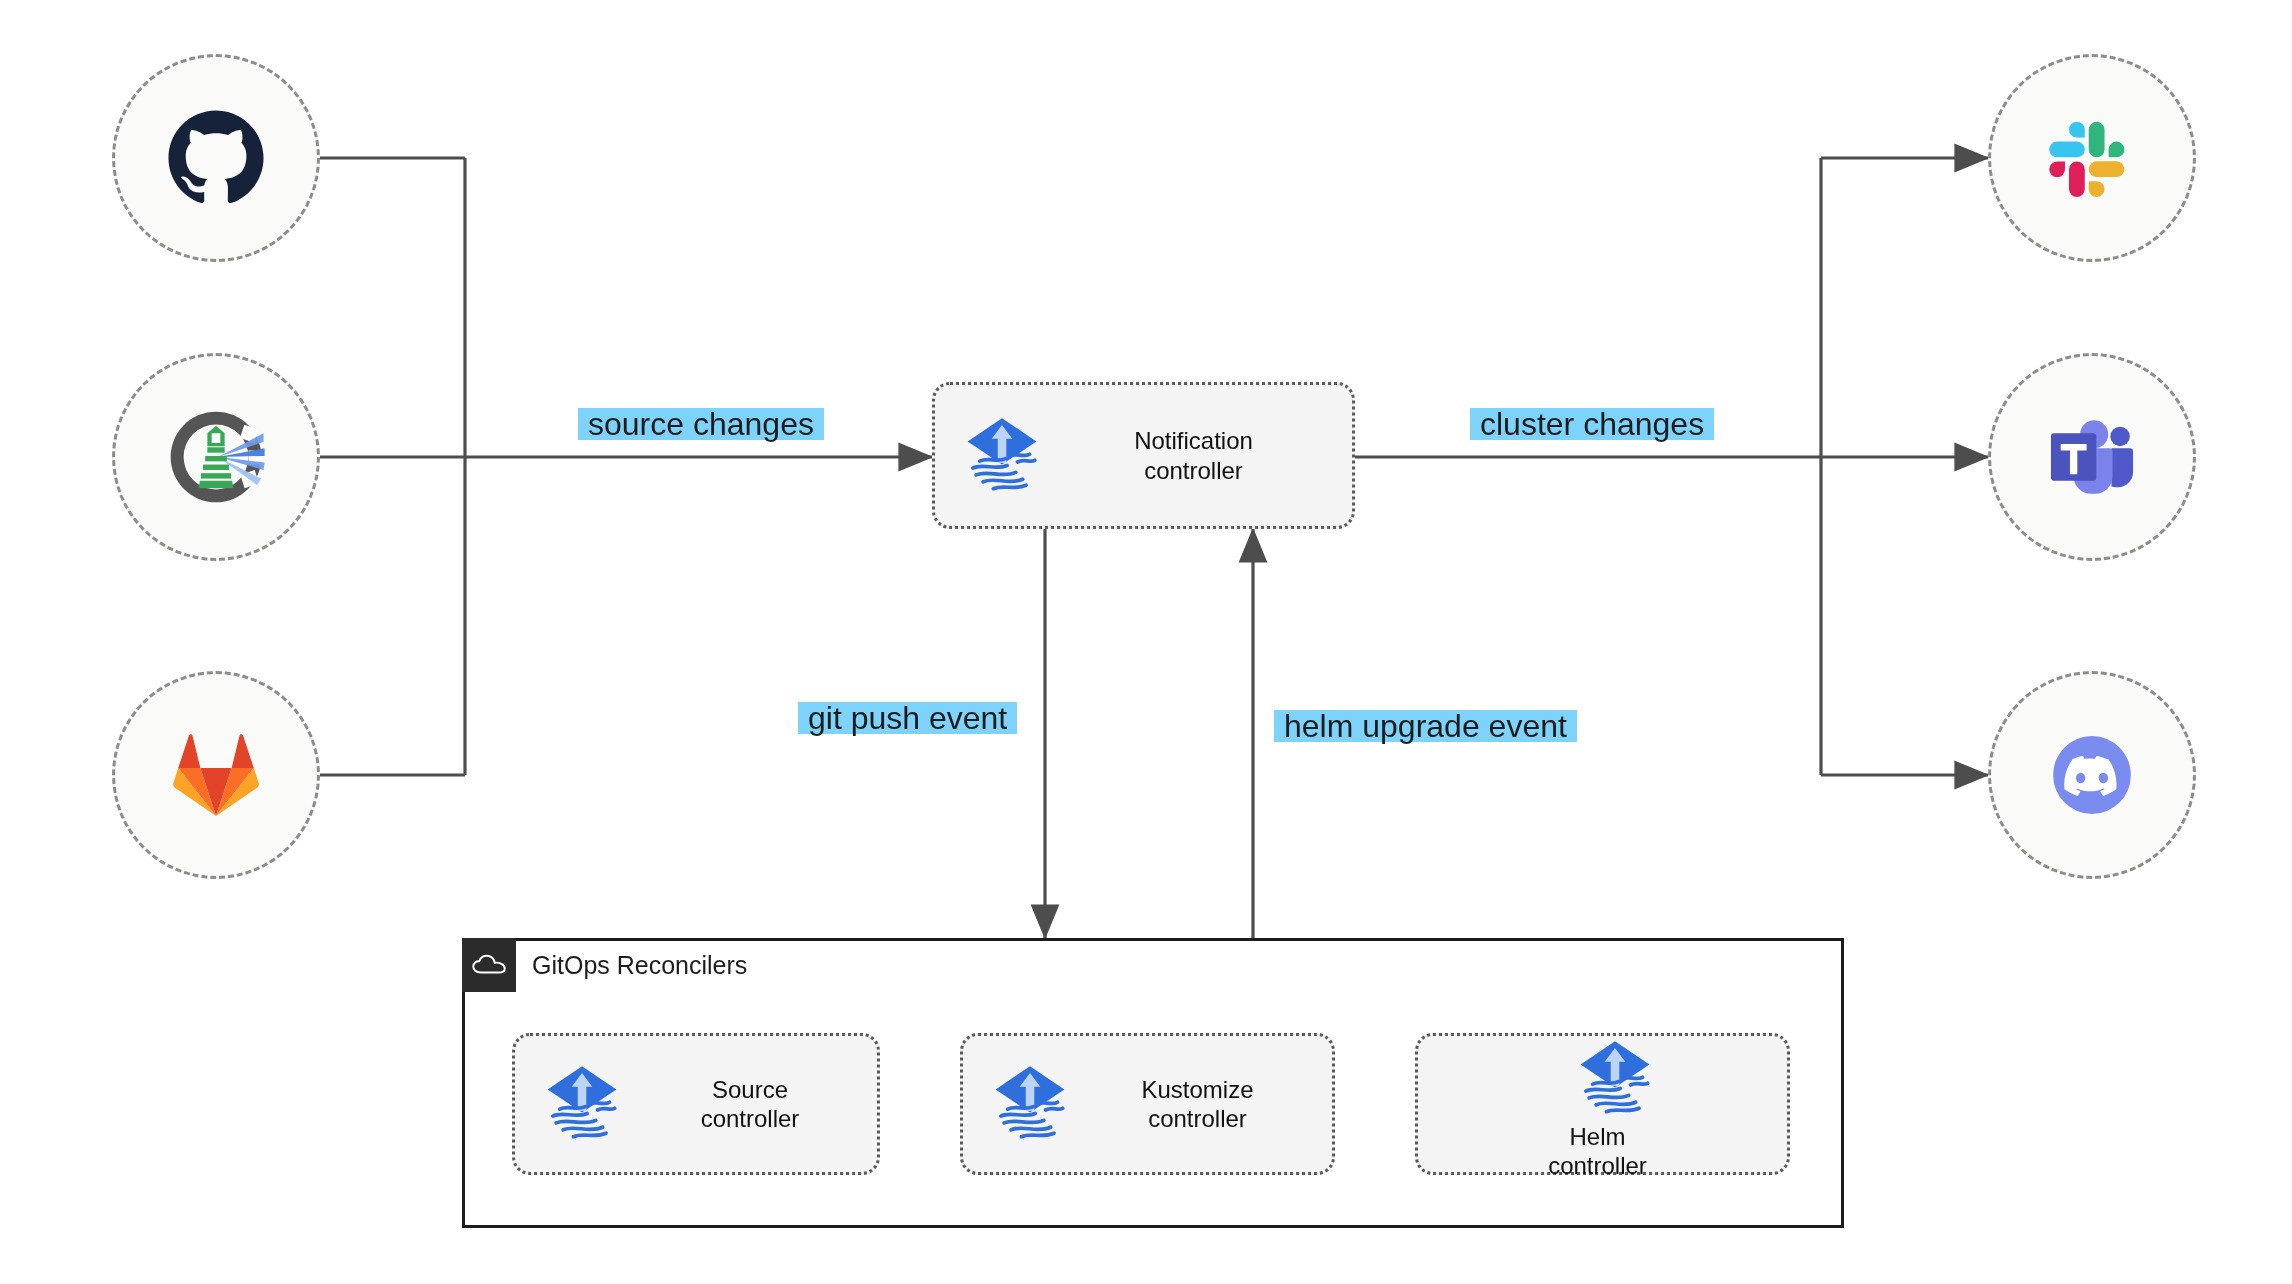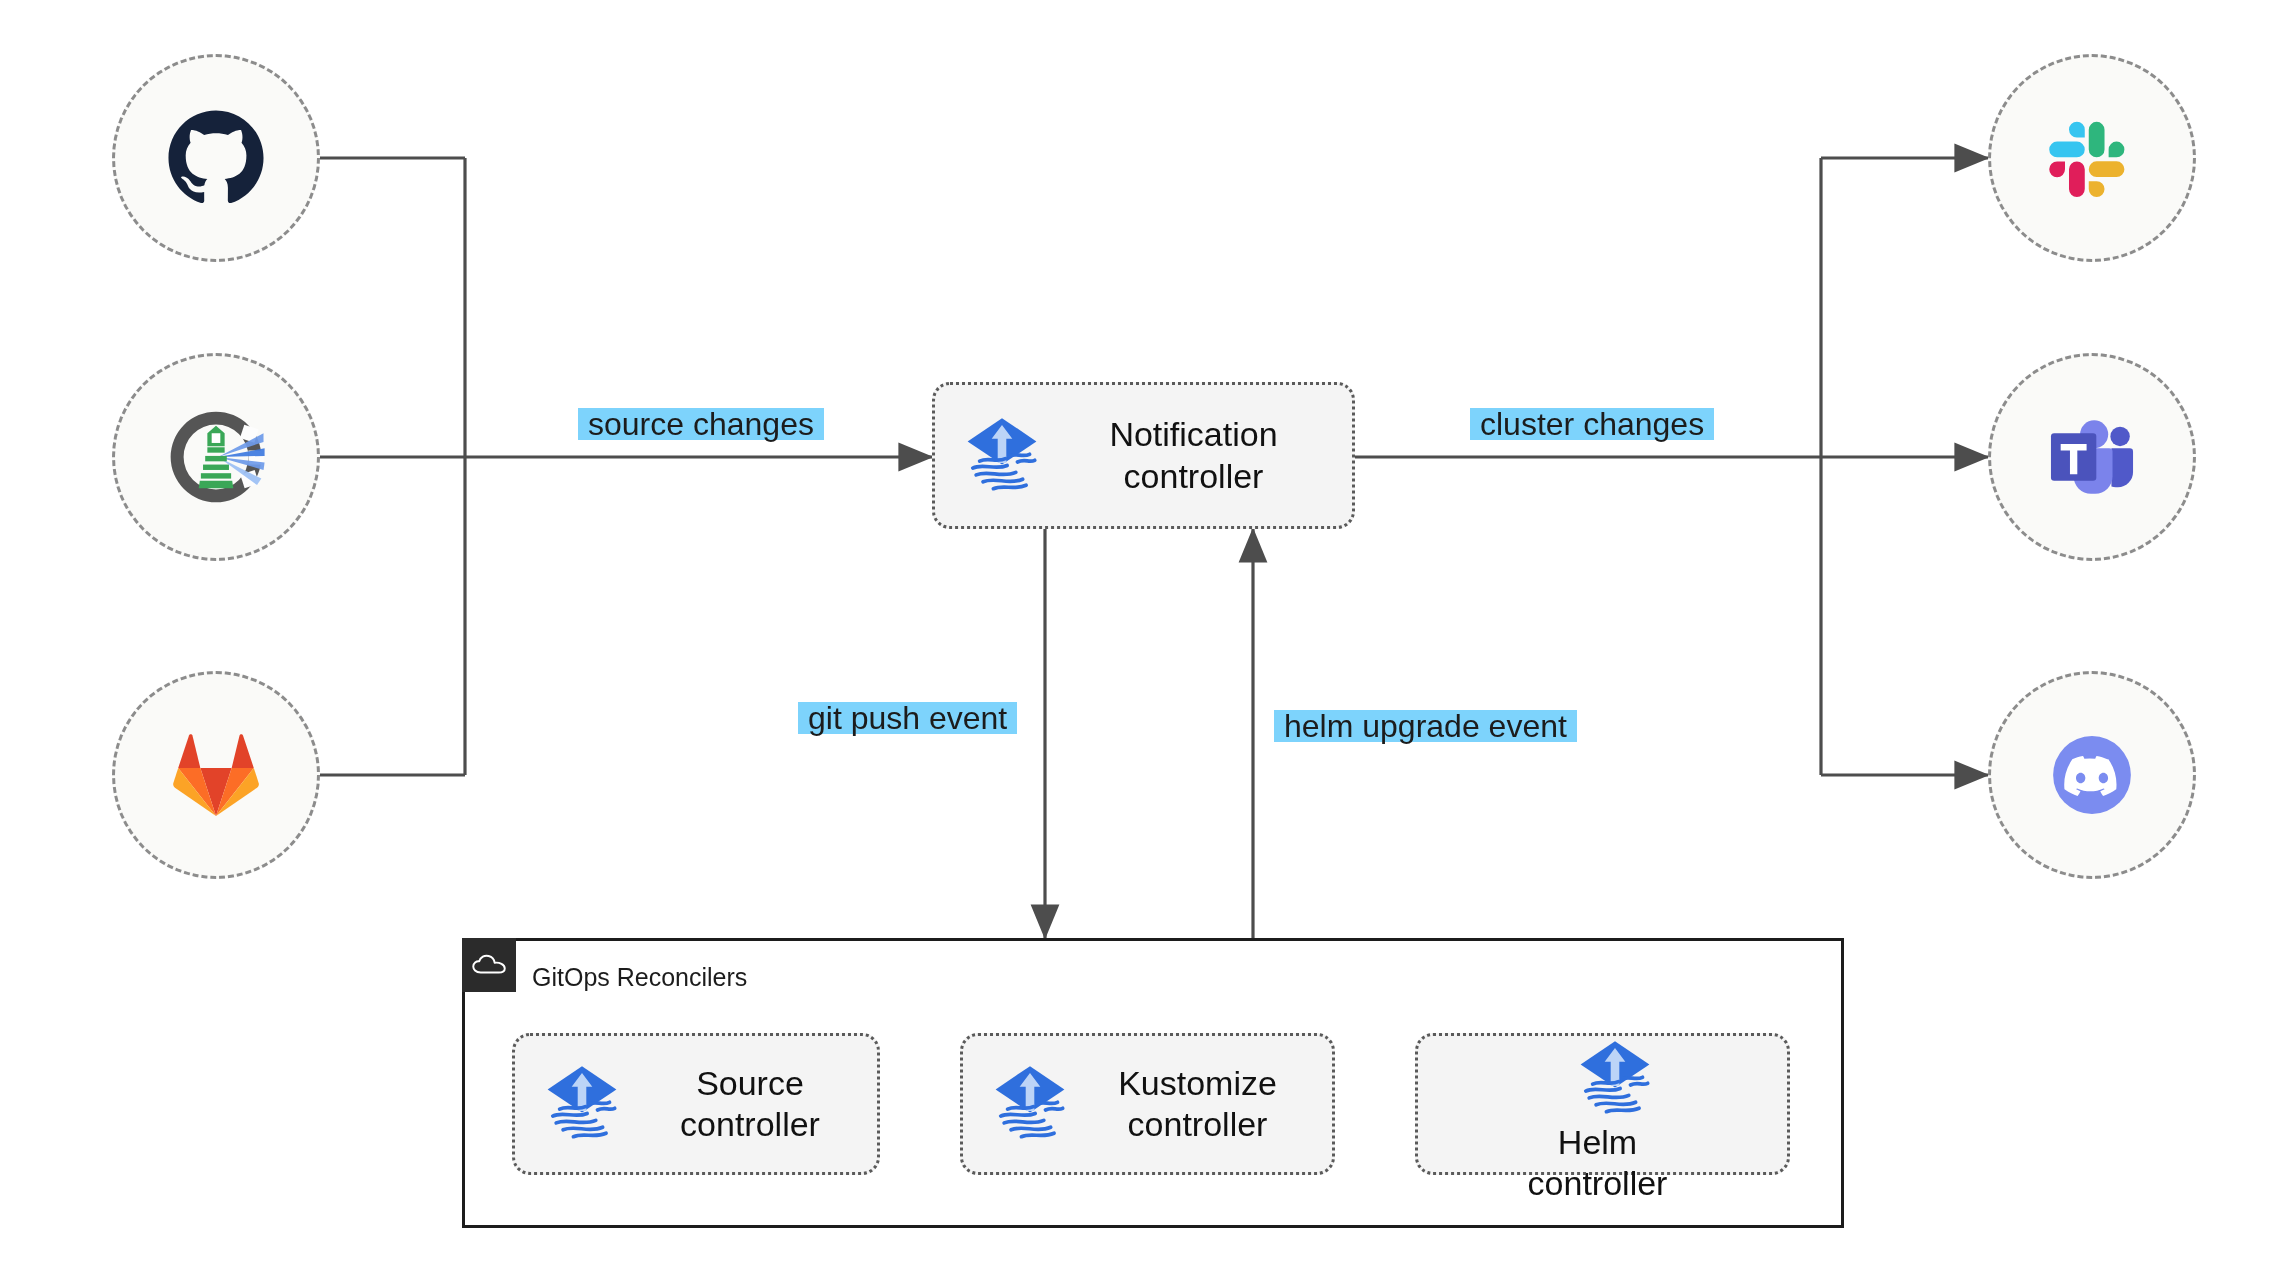--- a/index.html
+++ b/index.html
@@ -60,21 +60,21 @@
   }
   .ctrl-box .flux-logo {
     width: 86px;
     height: 86px;
     flex: 0 0 86px;
     margin-left: 24px;
   }
   .ctrl-box .ctrl-label {
     flex: 1 1 auto;
     text-align: center;
-    font-size: 34px;
+    font-size: 24px;
     line-height: 1.22;
     color: #111111;
     padding: 0 14px 0 4px;
     white-space: pre-line;
   }
 
   
   #group-box {
     position: absolute;
     left: 462px;
@@ -84,21 +84,21 @@
     border: 3px solid #1c1c1c;
     box-sizing: border-box;
     background: #ffffff;
   }
   #group-header {
     position: absolute;
     left: 462px;
     top: 938px;
     height: 54px;
     display: flex;
-    align-items: flex-end;
+    align-items: center;
   }
   #group-icon-tile {
     width: 54px;
     height: 54px;
     background: #2b2b2b;
     display: flex;
     align-items: center;
     justify-content: center;
     flex: 0 0 54px;
   }

